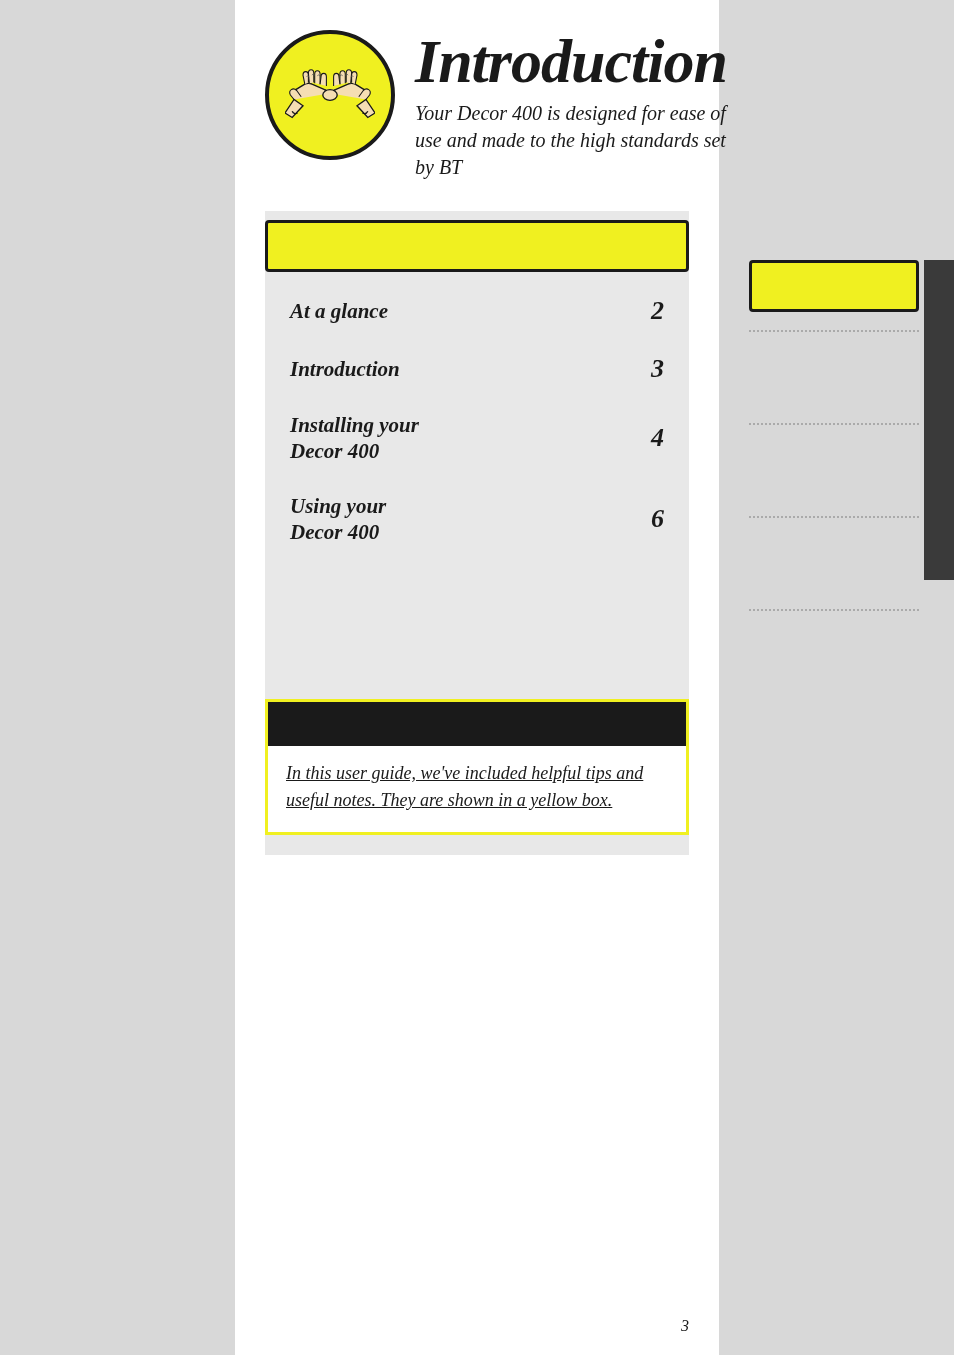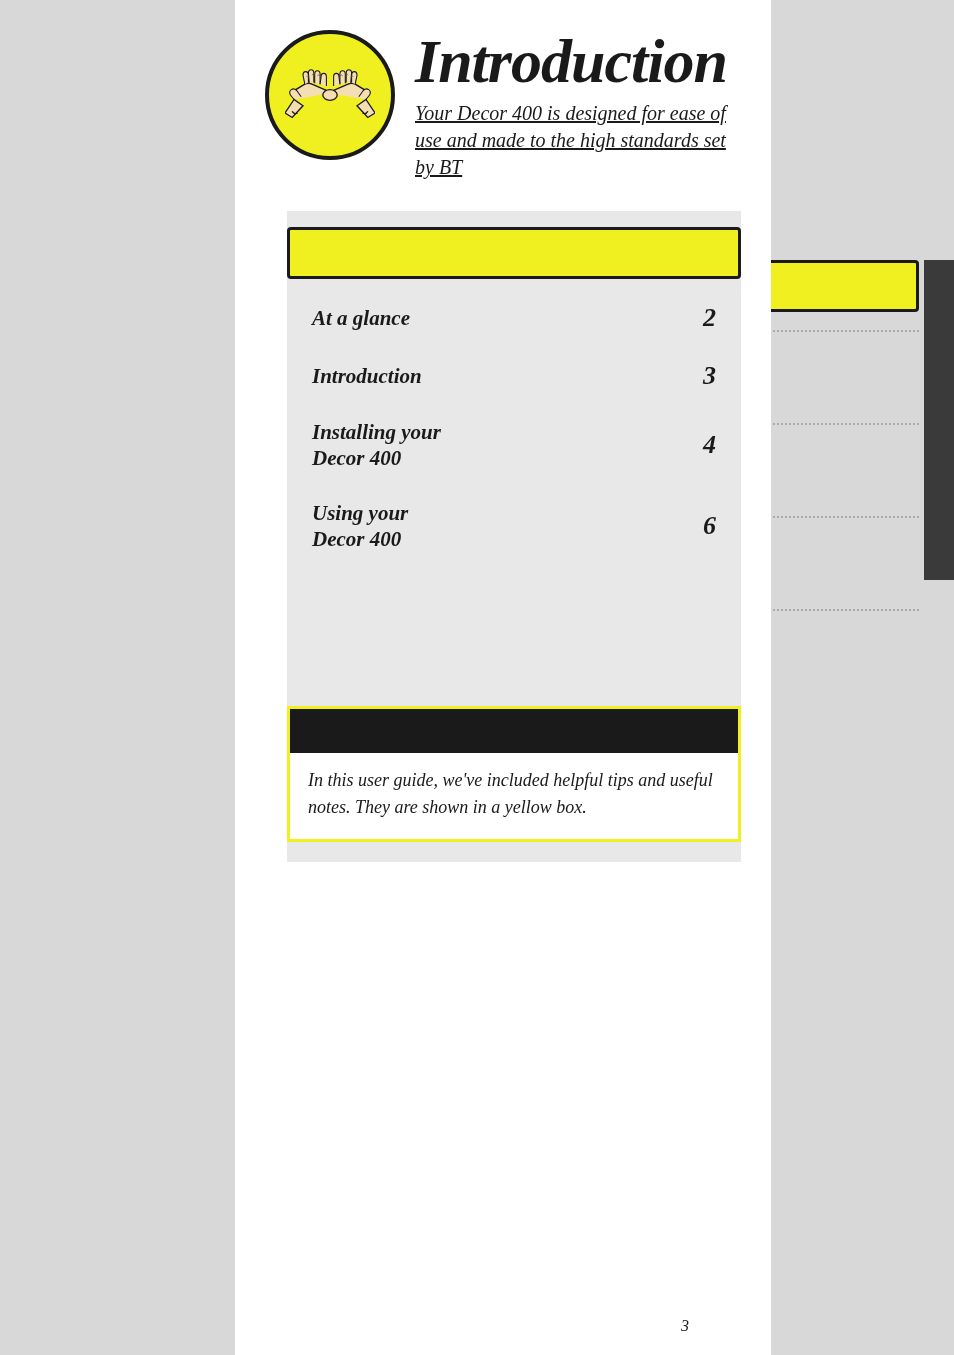--- a/index.html
+++ b/index.html
@@ -41,21 +41,21 @@
       height: 320px;
       background: #3a3a3a;
       z-index: 10;
     }
 
     
     .main-content {
       position: absolute;
       top: 0;
       left: 235px;
-      width: 536px;
+      width: 484px;
       min-height: 1355px;
       background: #ffffff;
       padding: 30px 30px 30px 30px;
     }
 
     
     .header-section {
       display: flex;
       align-items: flex-start;
       gap: 20px;
@@ -92,30 +92,28 @@
       color: #1a1a1a;
       letter-spacing: -1px;
     }
 
     .subtitle-text {
       font-size: 20px;
       font-style: italic;
       color: #1a1a1a;
       line-height: 1.35;
       margin-top: 8px;
-      text-decoration: underline;
     }
 
     
     .toc-section {
       background: #e8e8e8;
-      padding: 16px 0 20px 0;
+      padding: 9px 0 20px 0;
       margin-bottom: 30px;
       position: relative;
-      margin-left: 22px;
     }
 
     .toc-yellow-bar {
       background: #f0f020;
       border: 3px solid #1a1a1a;
       height: 52px;
       margin-bottom: 0;
       border-radius: 4px;
     }
 
@@ -160,20 +158,21 @@
       background: #1a1a1a;
       height: 44px;
       margin: 0 -18px 14px -18px;
     }
 
     .tip-text {
       font-size: 18px;
       font-style: italic;
       color: #1a1a1a;
       line-height: 1.5;
+      text-decoration: underline;
     }
 
     .right-yellow-bar {
       background: #f0f020;
       border: 3px solid #1a1a1a;
       height: 52px;
       border-radius: 4px;
       margin-bottom: 15px;
     }
 

